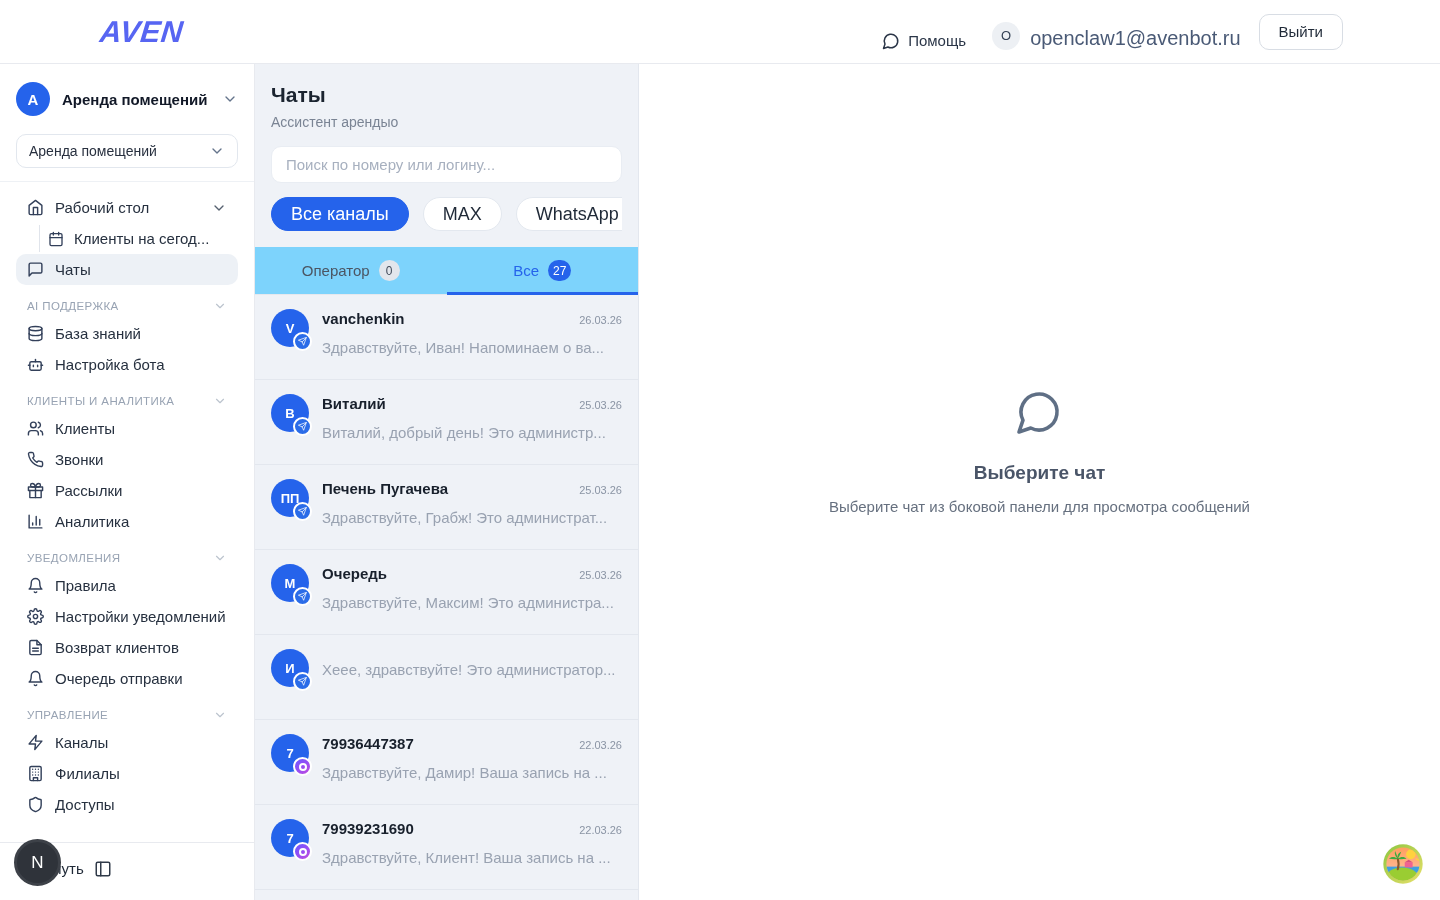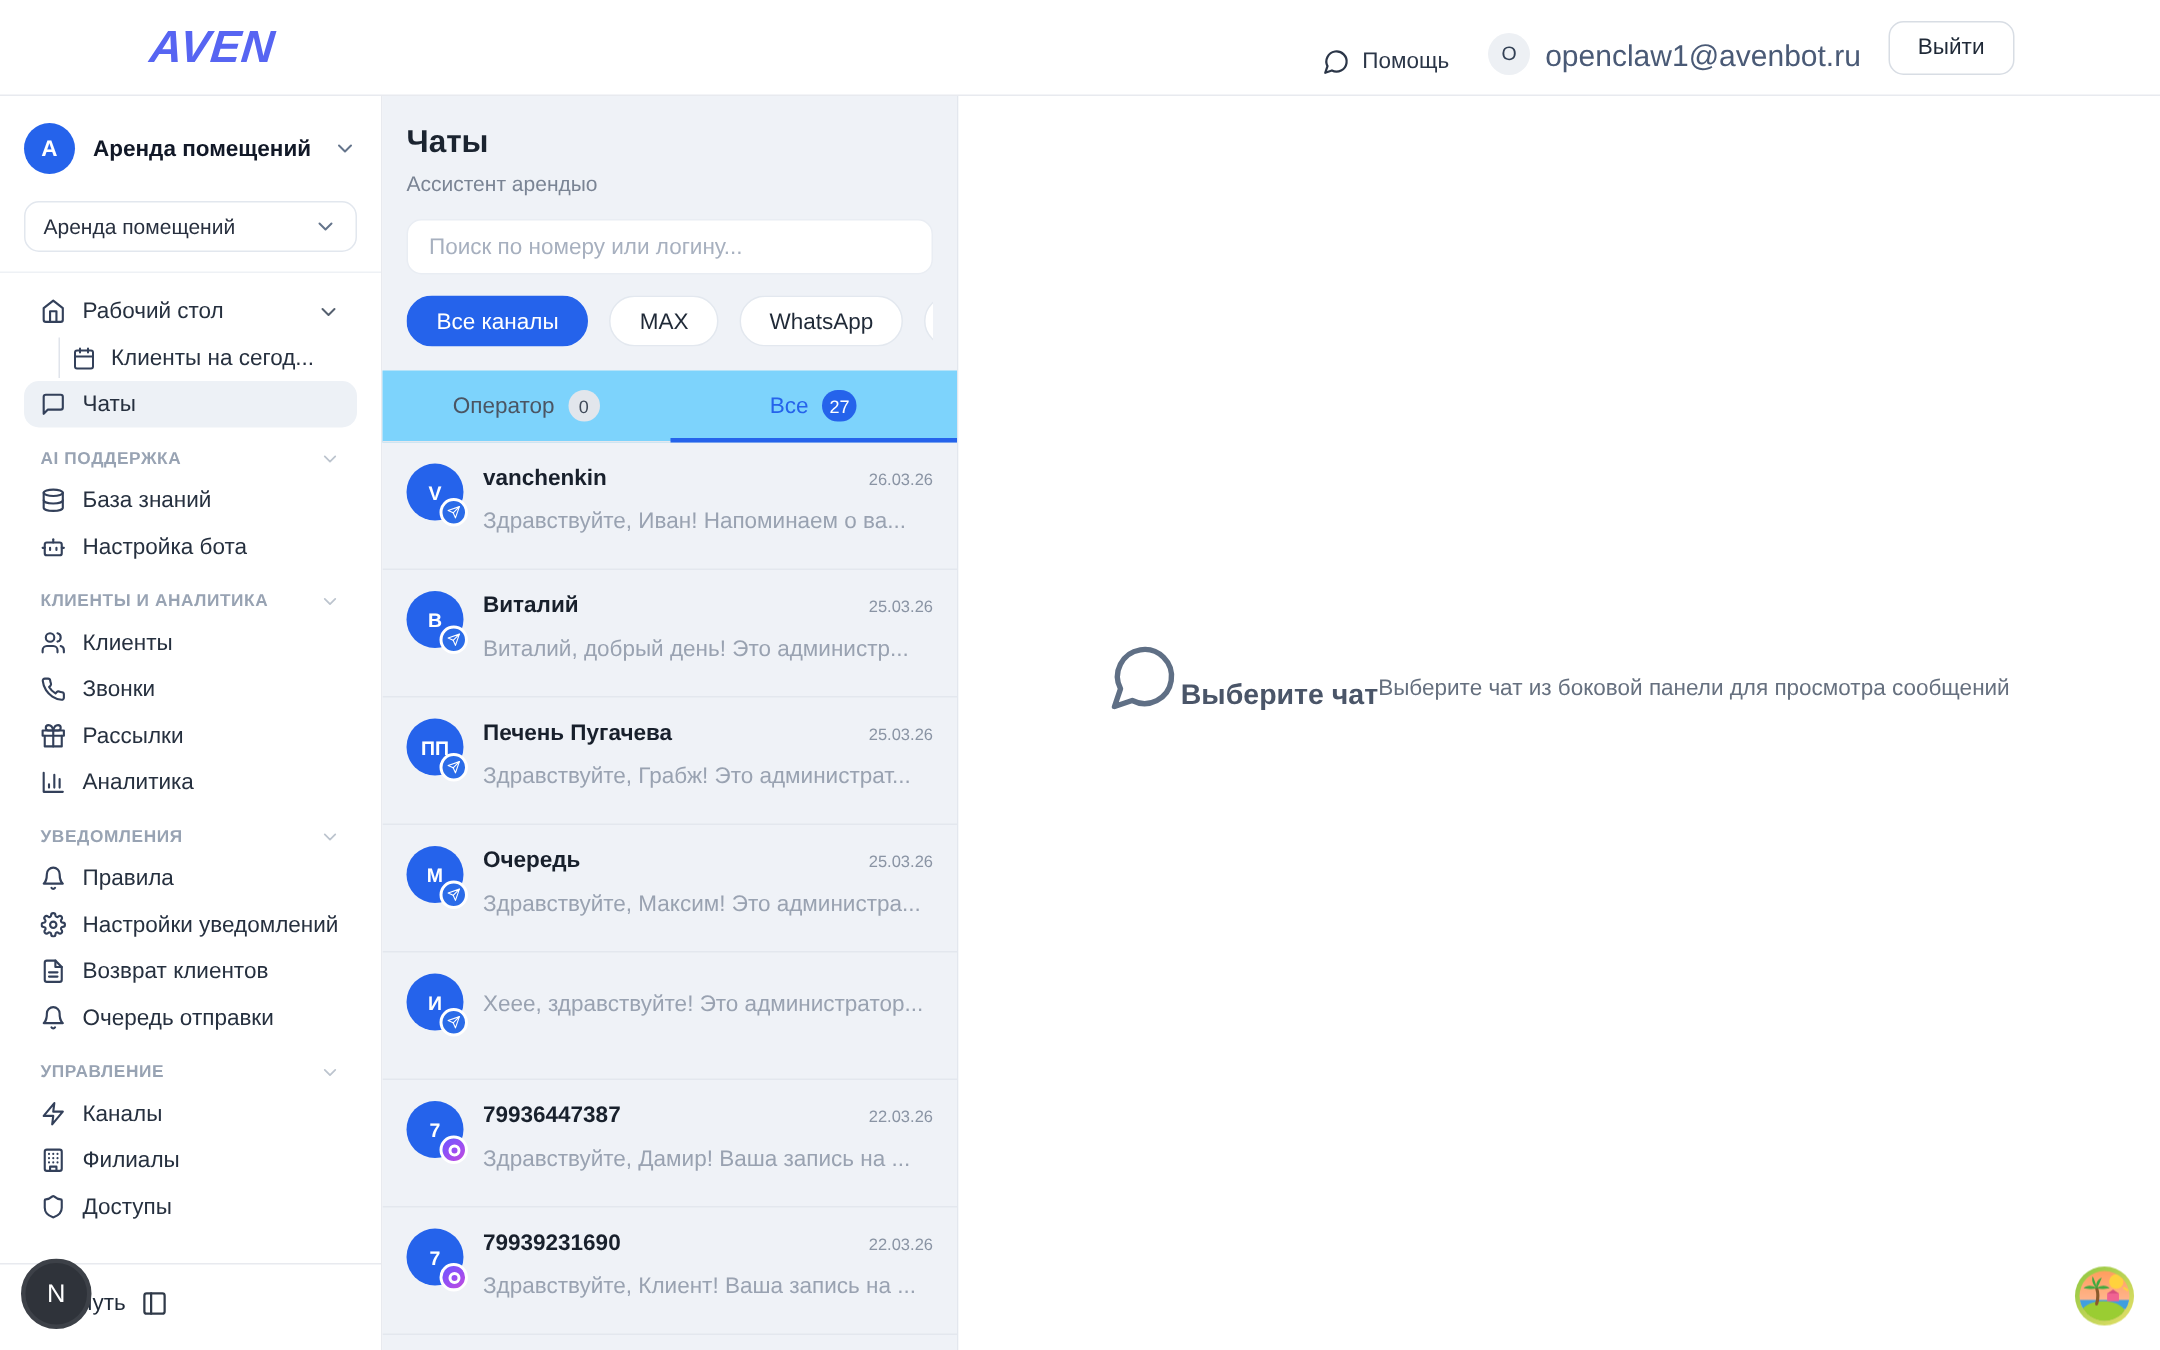--- a/index.html
+++ b/index.html
@@ -39,38 +39,38 @@
   .nav-item { display:flex; align-items:center; gap:11px; height:31px; padding:0 11px;
     border-radius:10px; font-size:15px; color:#26303f; cursor:pointer; }
   .nav-item.active { background:#edf1f6; }
   .nav-item .nicon { width:17px; height:17px; color:#33405a; flex:none; }
   .nav-item .nav-chev { margin-left:auto; width:16px; height:16px; color:#55606f; }
   .sub-item { display:flex; align-items:center; gap:10px; height:31px; padding-left:32px;
     position:relative; font-size:15px; color:#26303f; cursor:pointer; }
   .sub-item::before { content:""; position:absolute; left:23px; top:2px; bottom:2px; width:1px; background:#e0e4eb; }
   .sub-item .nicon { width:16px; height:16px; color:#33405a; flex:none; }
   .section-h { display:flex; align-items:center; height:25px; margin-top:8px; padding:0 11px;
-    font-size:11.5px; font-weight:bold; letter-spacing:.4px; color:#98a3b3; cursor:pointer; }
+    font-size:11.5px; font-weight:normal; letter-spacing:.4px; color:#98a3b3; cursor:pointer; }
   .section-h .schev { margin-left:auto; width:14px; height:14px; color:#bcc4ce; }
   .sb-footer { border-top:1px solid #e8eaef; height:58px; display:flex; align-items:center;
     gap:10px; padding:0 16px 6px 18px; font-size:15px; color:#1f2937; cursor:pointer; }
   .sb-footer .icon { width:18px; height:18px; color:#303a49; }
 
   
   .chats-panel { width:384px; flex:none; background:#eff2f7; border-right:1px solid #e3e7ee;
     display:flex; flex-direction:column; }
   .cp-head { padding:19px 16px 0; }
   .cp-title { font-size:21px; font-weight:bold; color:#1b2430; }
   .cp-sub { font-size:14px; color:#7a8494; margin-top:7px; }
   .cp-search { width:100%; height:37px; margin-top:16px; border:1px solid #e9edf3; border-radius:10px;
     padding:0 14px; font-size:15px; color:#334155; background:#fff; font-family:inherit; outline:none; }
   .cp-search::placeholder { color:#a7b0bf; }
   .chips { display:flex; gap:14px; margin-top:14px; white-space:nowrap; overflow:hidden; }
   .chip { height:34px; padding:0 19px; border-radius:17px; background:#fff; border:1px solid #e3e8ef;
-    font-size:15px; color:#1f2937; display:inline-flex; align-items:center; flex:none; cursor:pointer; font-family:inherit; }
+    font-size:18px; color:#1f2937; display:inline-flex; align-items:center; flex:none; cursor:pointer; font-family:inherit; }
   .chip.active { background:#2563eb; border-color:#2563eb; color:#fff; }
   .cp-tabs { display:flex; background:#7dd3fc; margin-top:16px; border-bottom:1px solid #e5e8ee; }
   .cp-tab { flex:1; height:47px; display:flex; align-items:center; justify-content:center; gap:9px;
     font-size:15px; color:#4b5563; position:relative; cursor:pointer; }
   .cp-tab.active { color:#2563eb; }
   .cp-tab.active::after { content:""; position:absolute; left:0; right:0; bottom:-1px; height:3px; background:#2563eb; }
   .tab-badge { min-width:21px; height:21px; border-radius:11px; background:#e2e6ec; color:#404a59;
     font-size:12px; display:flex; align-items:center; justify-content:center; padding:0 5px; }
   .cp-tab.active .tab-badge { background:#2563eb; color:#fff; }
   .chat-list { flex:1; overflow:hidden; }
@@ -85,21 +85,21 @@
   .ci-badge.max { background:linear-gradient(140deg,#6f57ff 5%,#9b4ef2 55%,#c44bdc 100%); }
   .max-ring { width:8px; height:8px; border:2px solid #fff; border-radius:50%; }
   .ci-main { flex:1; min-width:0; }
   .ci-top { display:flex; justify-content:space-between; align-items:baseline; }
   .ci-name { font-size:15px; font-weight:bold; color:#18202c; line-height:18px; }
   .ci-date { font-size:11px; color:#8a94a4; }
   .ci-preview { margin-top:11px; font-size:15px; color:#99a2b1; white-space:nowrap; overflow:hidden; }
 
   
   .main-panel { flex:1; background:#fff; display:flex; align-items:center; justify-content:center; }
-  .empty { display:flex; align-items:center; text-align:center; margin-top:-62px; }
+  .empty { display:flex; flex-direction:column; align-items:center; text-align:center; margin-top:-62px; }
   .empty .big-icon { width:48px; height:48px; color:#5f6f85; }
   .empty-title { margin-top:26px; font-size:19px; font-weight:bold; color:#4a5568; }
   .empty-sub { margin-top:14px; font-size:15px; color:#66707f; }
 
   
   .n-btn { position:fixed; left:14px; bottom:14px; width:47px; height:47px; border-radius:50%;
     background:#2f333a; border:3px solid #3d4148; color:#fff; font-size:17px;
     display:flex; align-items:center; justify-content:center; z-index:50; cursor:pointer; font-family:inherit; }
   .island-btn { position:fixed; right:16px; bottom:15px; width:42px; height:42px; z-index:50; cursor:pointer;
     background:none; border:none; padding:0; }

